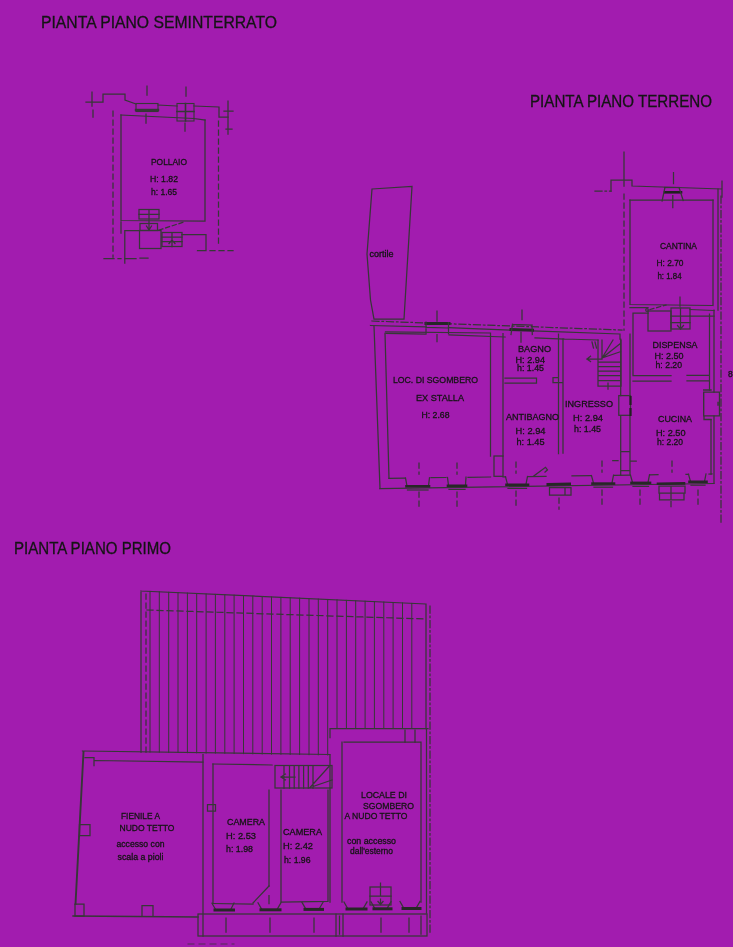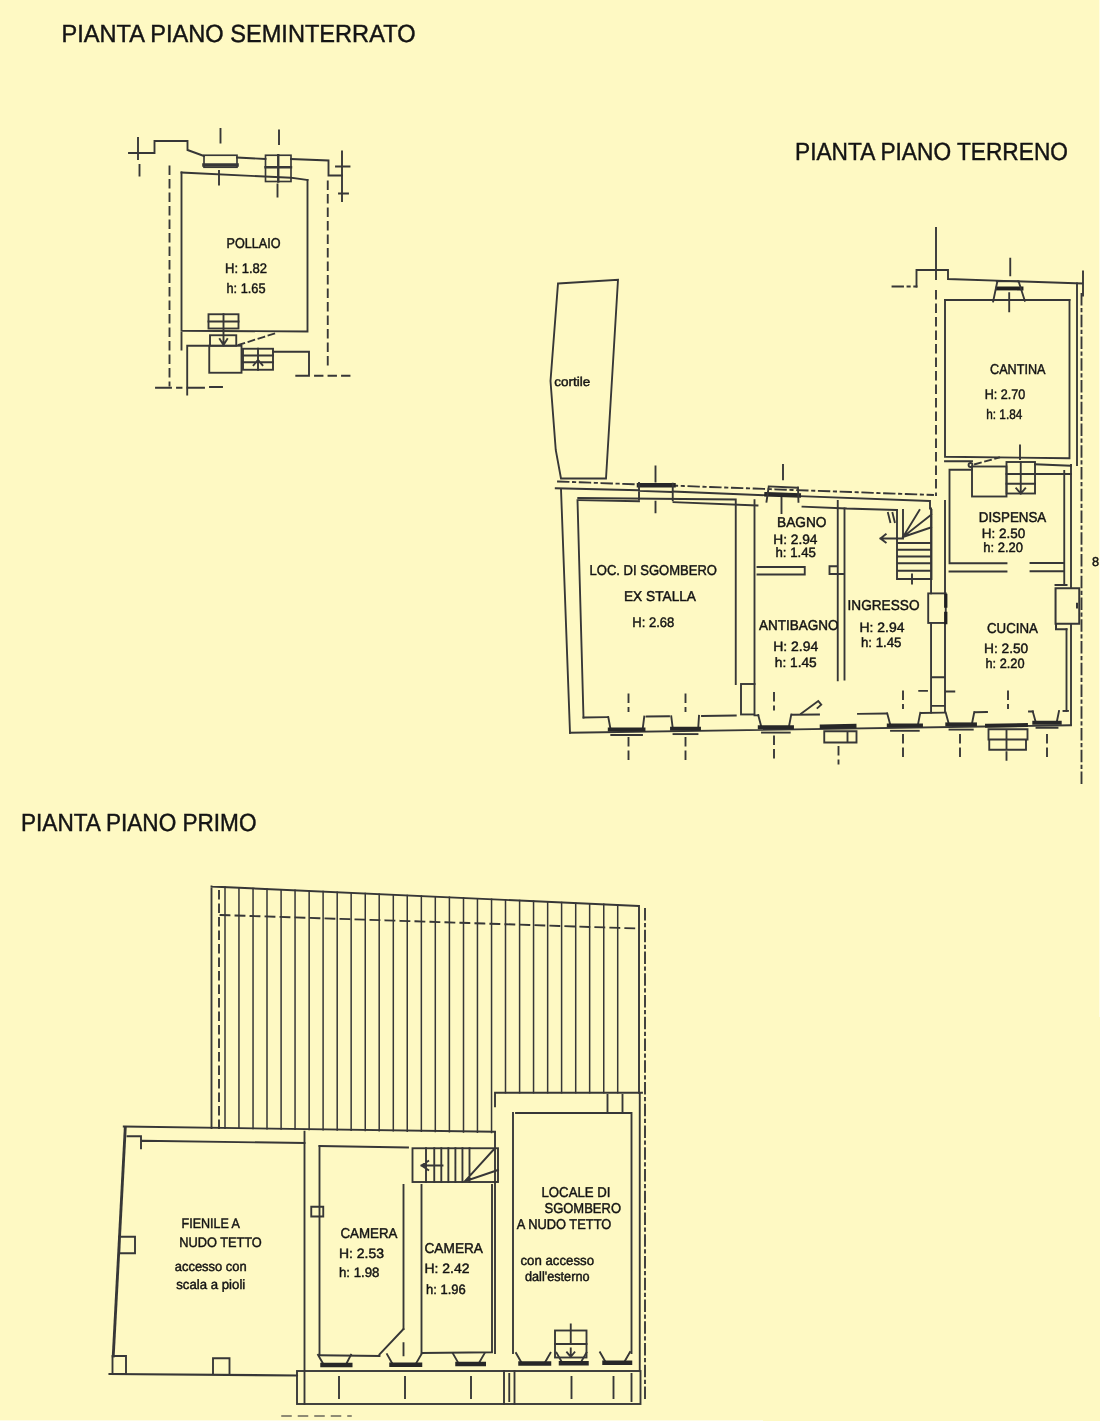--- a/index.html
+++ b/index.html
@@ -1,16 +1,16 @@
 <!DOCTYPE html>
 <html><head>
 <meta charset="utf-8">
 <style>
 html,body{margin:0;padding:0;background:#ffffff;}
-#page{position:relative;width:733px;height:947px;background:#fef9c3;overflow:hidden;}
+#page{position:relative;width:733px;height:947px;background:#a21caf;overflow:hidden;}
 svg{display:block;}
 text{font-family:"Liberation Sans",sans-serif;fill:#141414 !important;stroke:#141414;stroke-width:0.3px;}
 </style>
 </head>
 <body>
 <div id="page">
 <svg width="733" height="947" viewBox="0 0 733 947" fill="none" stroke-linecap="square">
 
 <g>
         <text x="41" y="27.8" font-size="16.5" textLength="236" lengthAdjust="spacingAndGlyphs">PIANTA PIANO SEMINTERRATO</text>

